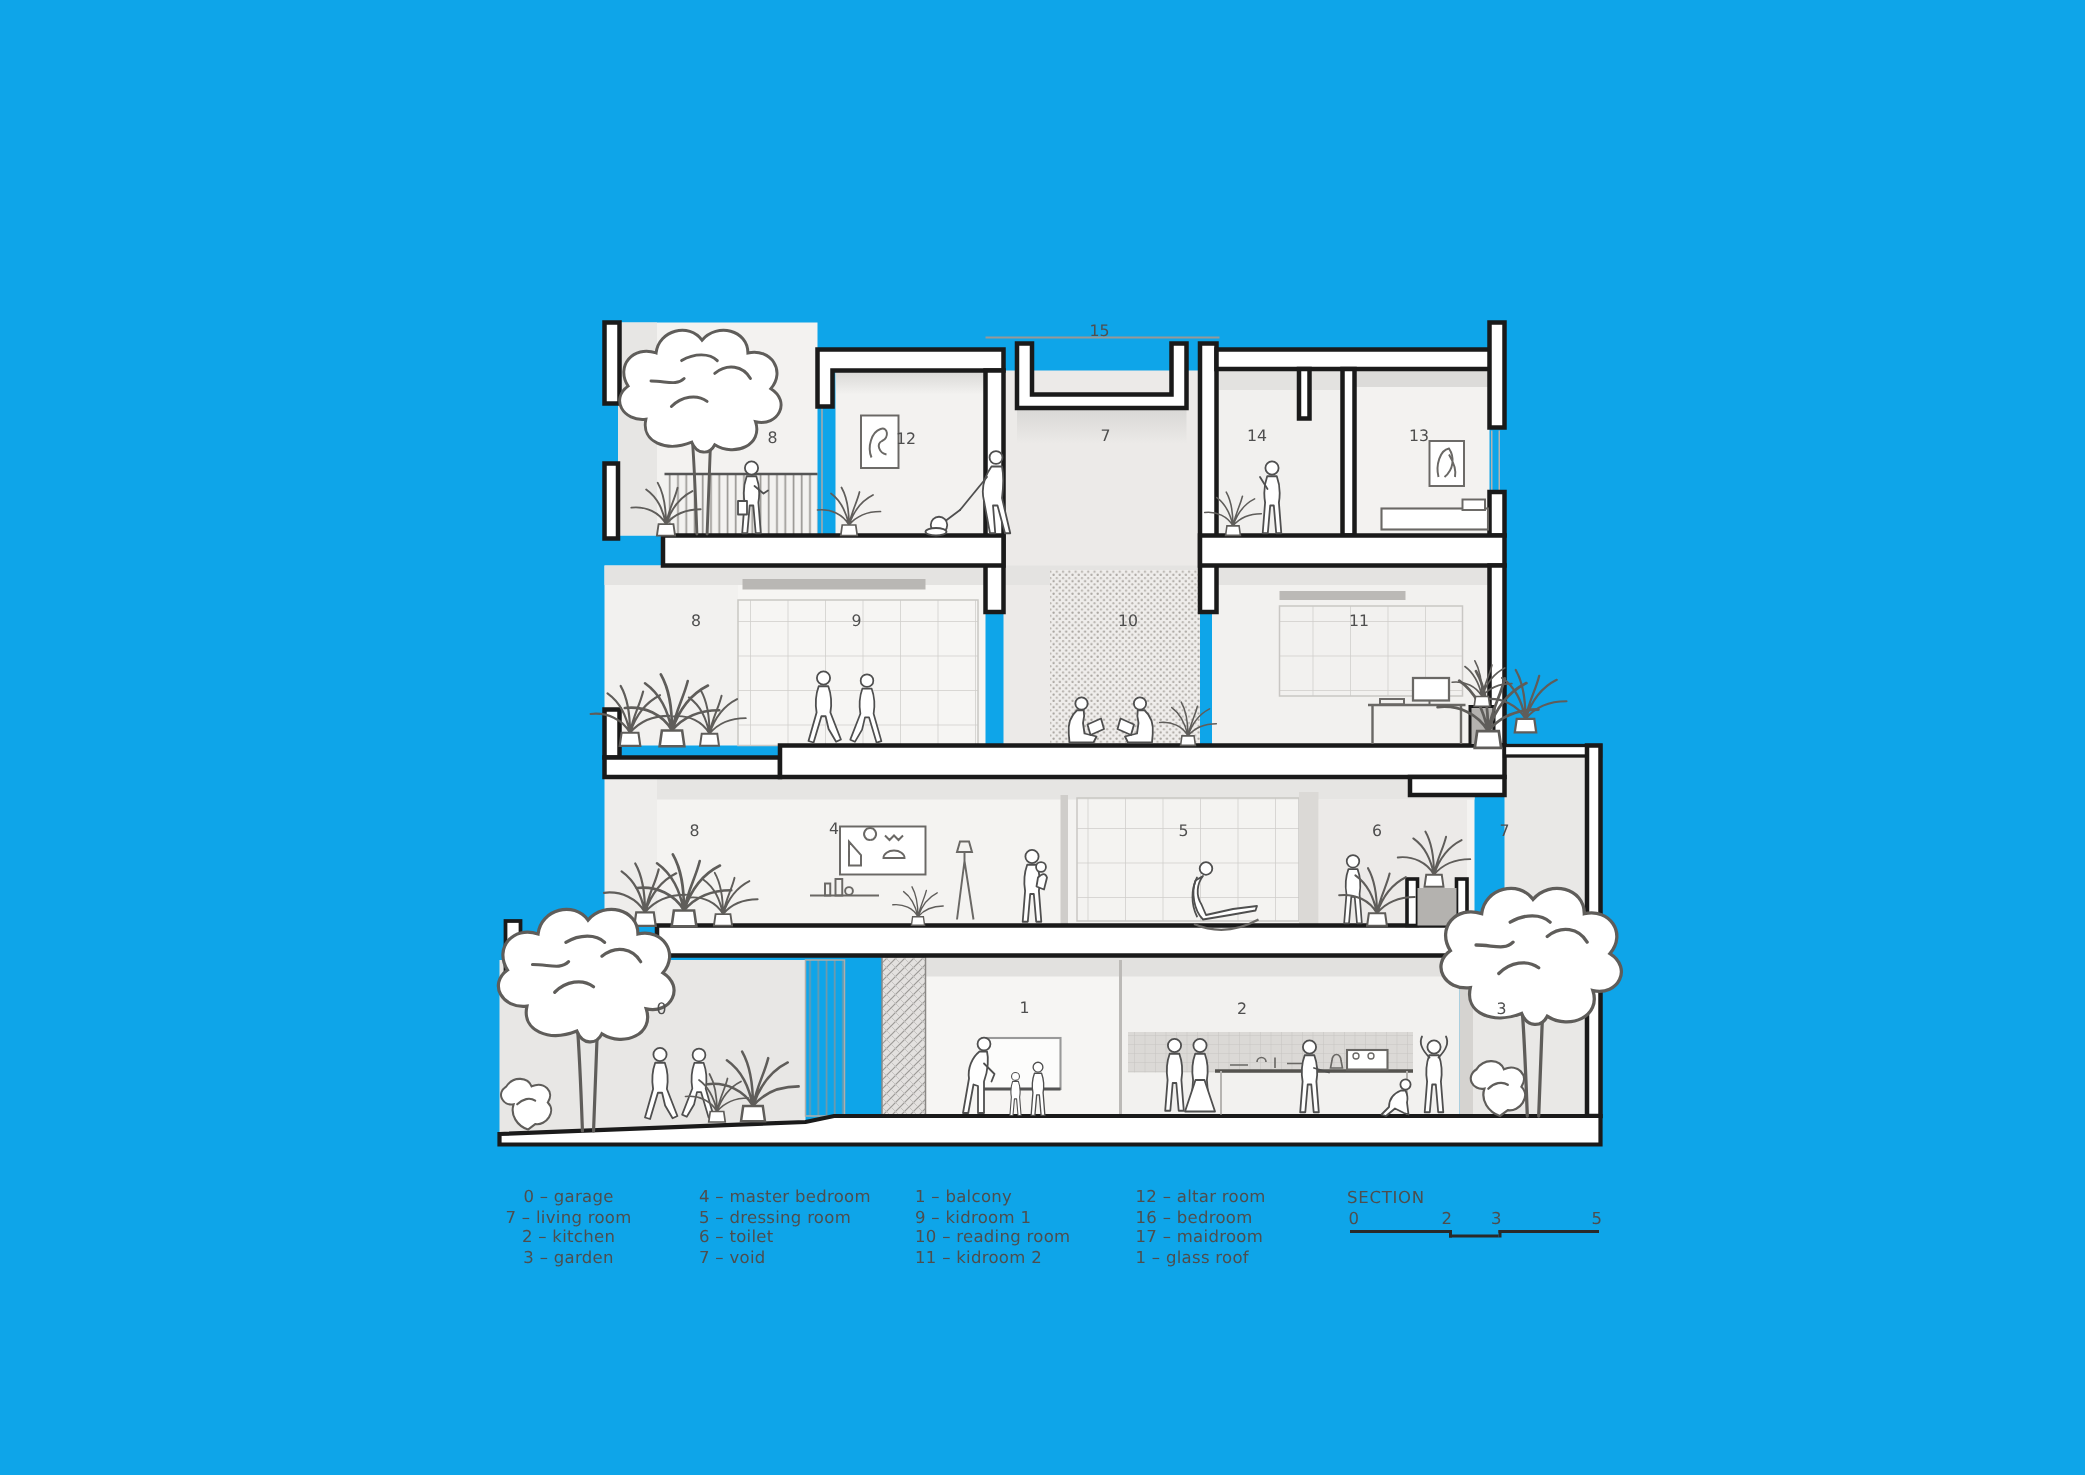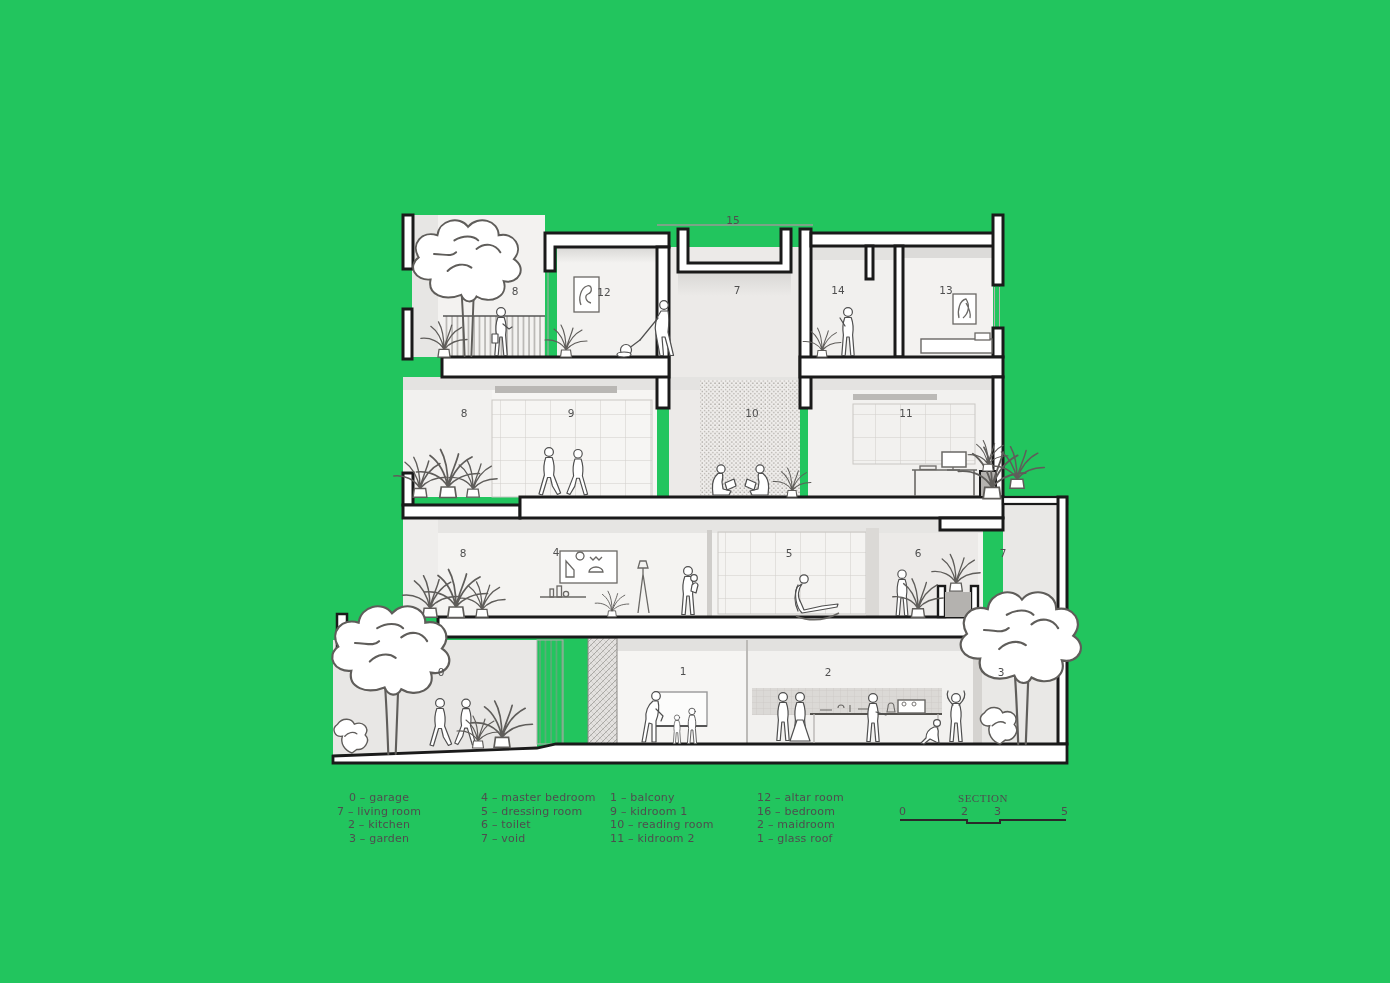--- a/index.html
+++ b/index.html
@@ -1,23 +1,23 @@
 <!DOCTYPE html>
 <html><head>
 <meta charset="utf-8">
 <style>
   html,body{margin:0;padding:0;background:#ffffff;}
-  .page{position:relative;width:1390px;height:983px;background:#22c55e;overflow:hidden;
+  .page{position:relative;width:1390px;height:983px;background:#0ea5e9;overflow:hidden;
         font-family:"DejaVu Sans","Liberation Sans",sans-serif;}
   .drawing-svg{position:absolute;left:0;top:0;width:1390px;height:983px;}
   .legend{position:absolute;top:791px;color:#4e4e4e;font-size:11px;line-height:13.6px;letter-spacing:.2px;}
   .legend span{display:block;white-space:nowrap;}
-  .col1{left:337px;text-align:center;} .col2{left:481px;} .col3{left:610px;} .col4{left:757px;}
+  .col1{left:337px;text-align:center;} .col2{left:466px;} .col3{left:610px;} .col4{left:757px;}
   .scalebar{position:absolute;left:898px;top:792px;width:170px;color:#4e4e4e;font-size:11px;}
-  .sb-title{text-align:center;letter-spacing:.5px;font-family:Liberation Serif, serif;}
+  .sb-title{text-align:left;letter-spacing:.5px;}
   .sb-ticks{position:relative;height:13px;margin-top:1px;}
   .sb-ticks span{position:absolute;top:0;}
   .t0{left:1px;} .t2{left:63px;} .t3{left:96px;} .t5{right:0;}
   .sb-line{position:relative;height:8px;}
   .seg{position:absolute;background:#2a2a2a;height:2px;}
   .seg1{left:2px;width:66px;top:1px;}
   .seg2{left:68px;width:33px;top:4px;}
   .seg3{left:101px;width:67px;top:1px;}
   .joint{position:absolute;background:#2a2a2a;width:1.5px;height:5px;top:1px;}
   .j1{left:68px;} .j2{left:101px;}
@@ -338,21 +338,21 @@
 </div>
 <div class="legend col3">
   <span>1 – balcony</span>
   <span>9 – kidroom 1</span>
   <span>10 – reading room</span>
   <span>11 – kidroom 2</span>
 </div>
 <div class="legend col4">
   <span>12 – altar room</span>
   <span>16 – bedroom</span>
-  <span>2 – maidroom</span>
+  <span>17 – maidroom</span>
   <span>1 – glass roof</span>
 </div>
 
 <div class="scalebar">
   <div class="sb-title">SECTION</div>
   <div class="sb-ticks">
     <span class="t0">0</span>
     <span class="t2">2</span>
     <span class="t3">3</span>
     <span class="t5">5</span>

